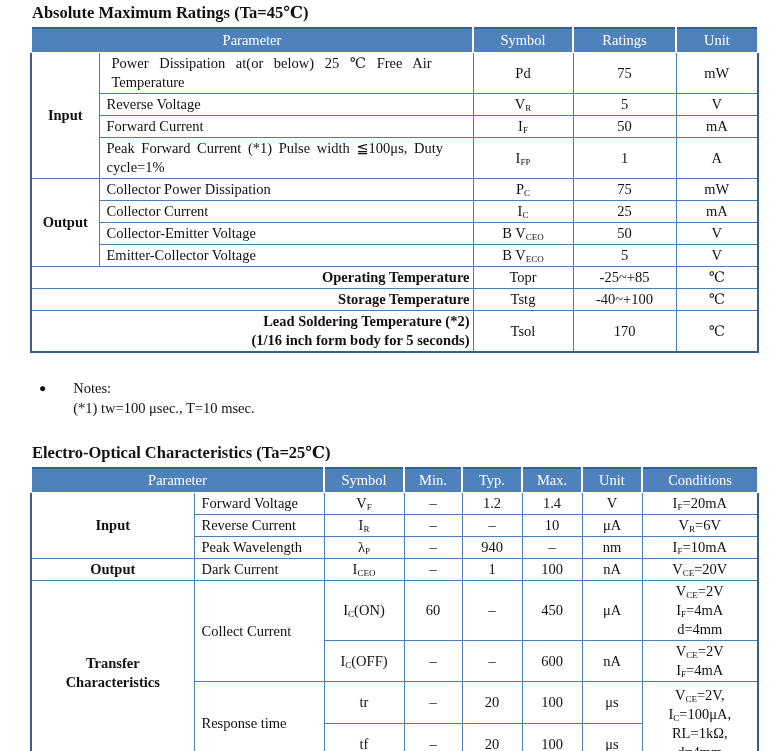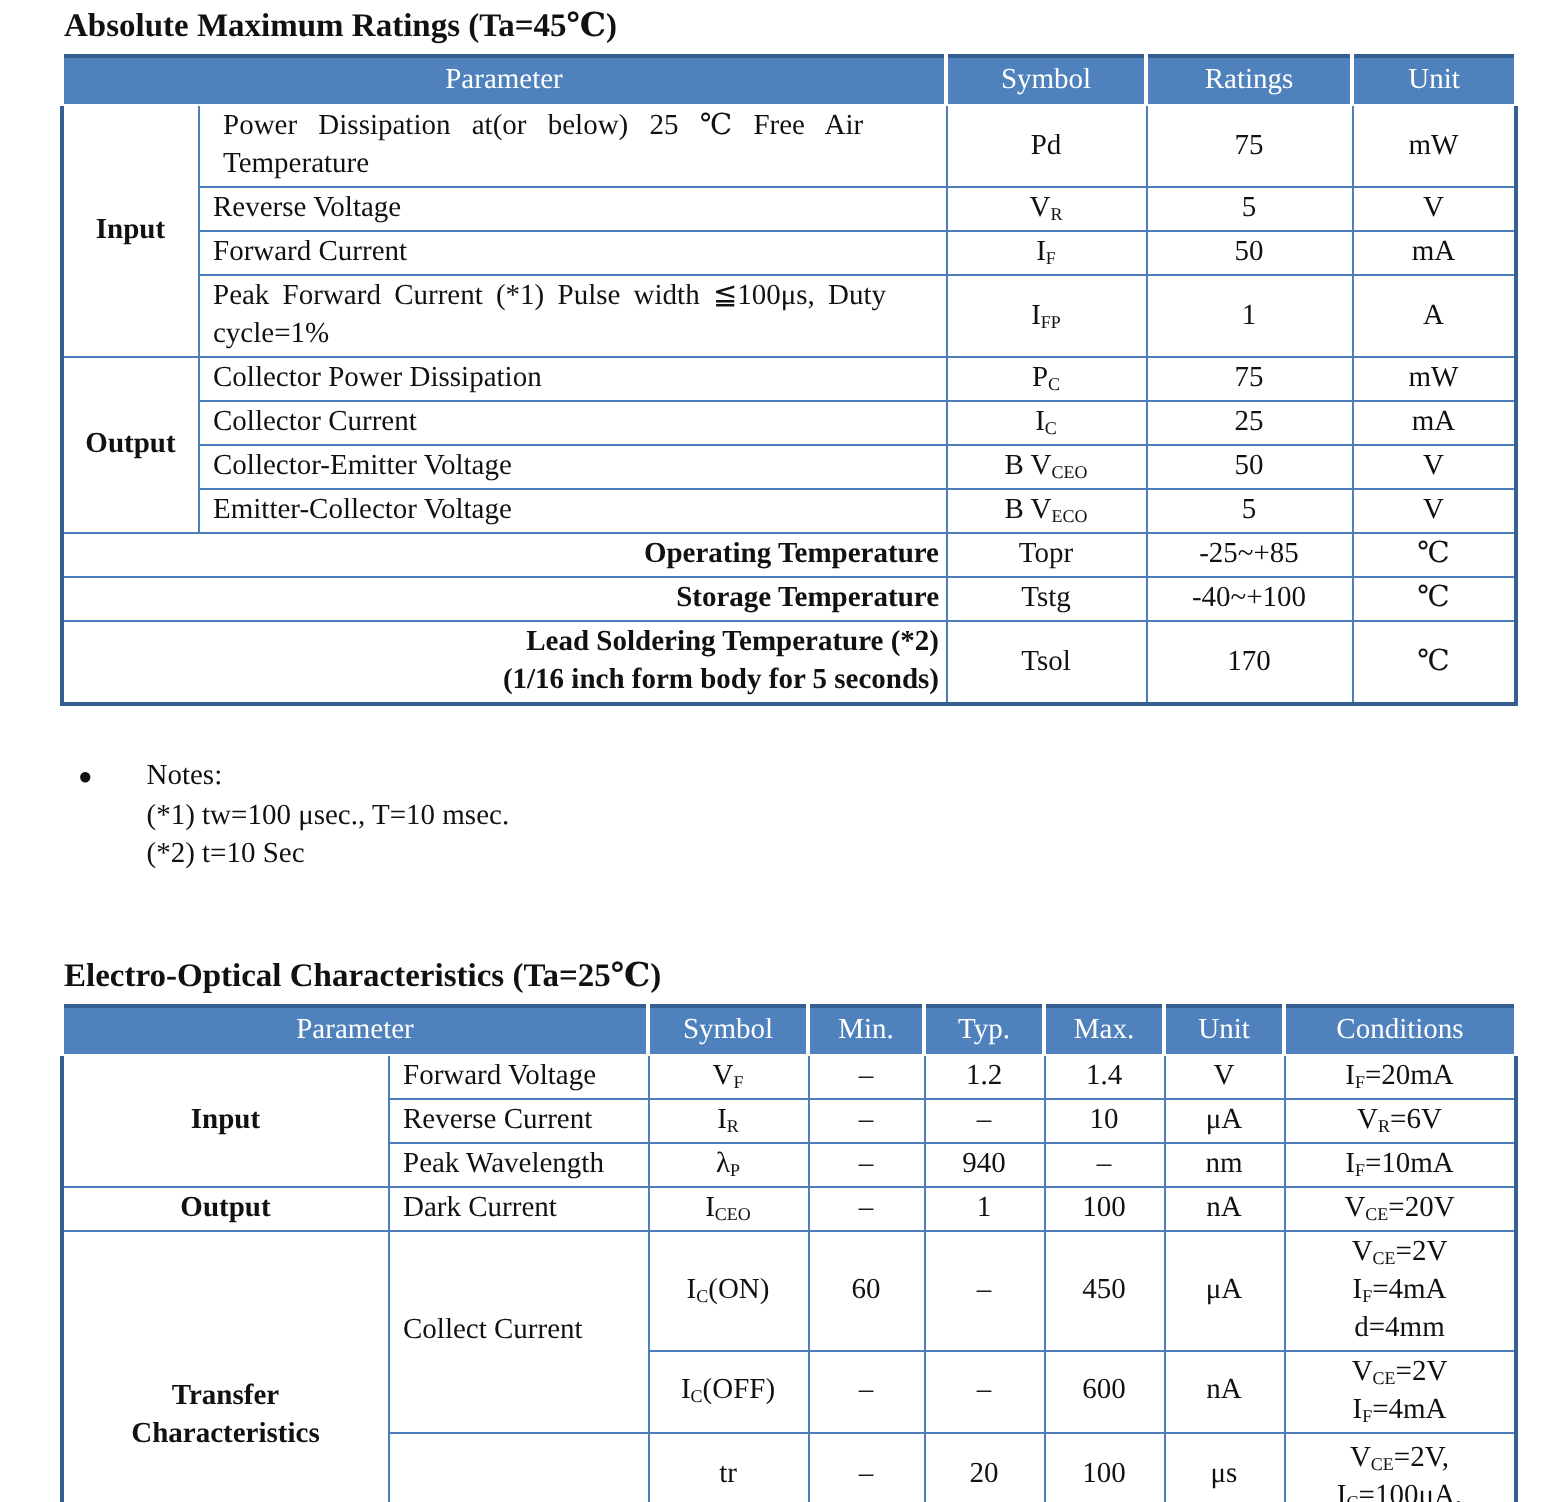--- a/index.html
+++ b/index.html
@@ -2,21 +2,21 @@
 <html style="--hdr: #4f81bd; --hdrtx: #ffffff; --grid: #4a7ebb; --outer: #365f91; --ink: #111111;"><head>
 <meta charset="utf-8">
 <style>
   :root{
     --hdr:#4f81bd; --hdrtx:#ffffff; --grid:#4a7ebb; --outer:#365f91; --ink:#111111;
   }
   html,body{margin:0;padding:0;background:#ffffff;}
   body{width:783px;font-family:"Liberation Serif","DejaVu Serif",serif;color:var(--ink);}
   .doc{box-sizing:border-box;width:783px;padding:3px 26px 10px 30px;}
   .title{font-weight:bold;font-size:16.5px;line-height:20px;margin:0 0 4px 2px;}
-  .title2{margin-top:40px;}
+  .title2{margin-top:25px;}
   table.t{border-collapse:collapse;table-layout:fixed;width:727px;font-size:14.5px;border:2.5px solid var(--outer);}
   table.t th{background:var(--hdr);color:var(--hdrtx);font-weight:normal;font-size:14.5px;
     line-height:21px;padding:1px 2px;border:2px solid #ffffff;border-top:none;border-bottom:1px solid #ffffff;margin-top:45px;}
   table.t td{border:1.6px solid var(--grid);text-align:center;vertical-align:middle;
     line-height:19px;padding:1px 2px;}
   table.t td.p{text-align:left;padding:1px 3px 1px 7px;}
   table.t td.g{font-weight:bold;}
   table.t td.b{font-weight:bold;text-align:right;}
   table.t td.j{word-spacing:7px;padding-left:12px;}
   table.t td.j2{word-spacing:3px;}
@@ -117,21 +117,20 @@
           <td>℃</td>
         </tr>
       </tbody>
   </table>
 
   <div class="notes">
     <span class="bullet">●</span>
     <div>
       <div>Notes:</div>
       <div>(*1) tw=100 μsec., T=10 msec.</div>
-      <div>(*2) t=10 Sec</div>
     </div>
   </div>
 
   <div class="title title2">Electro-Optical Characteristics (Ta=25℃)</div>
 
   <table class="t">
     <colgroup>
       <col style="width:163px">
         <col style="width:130px">
         <col style="width:80px">

